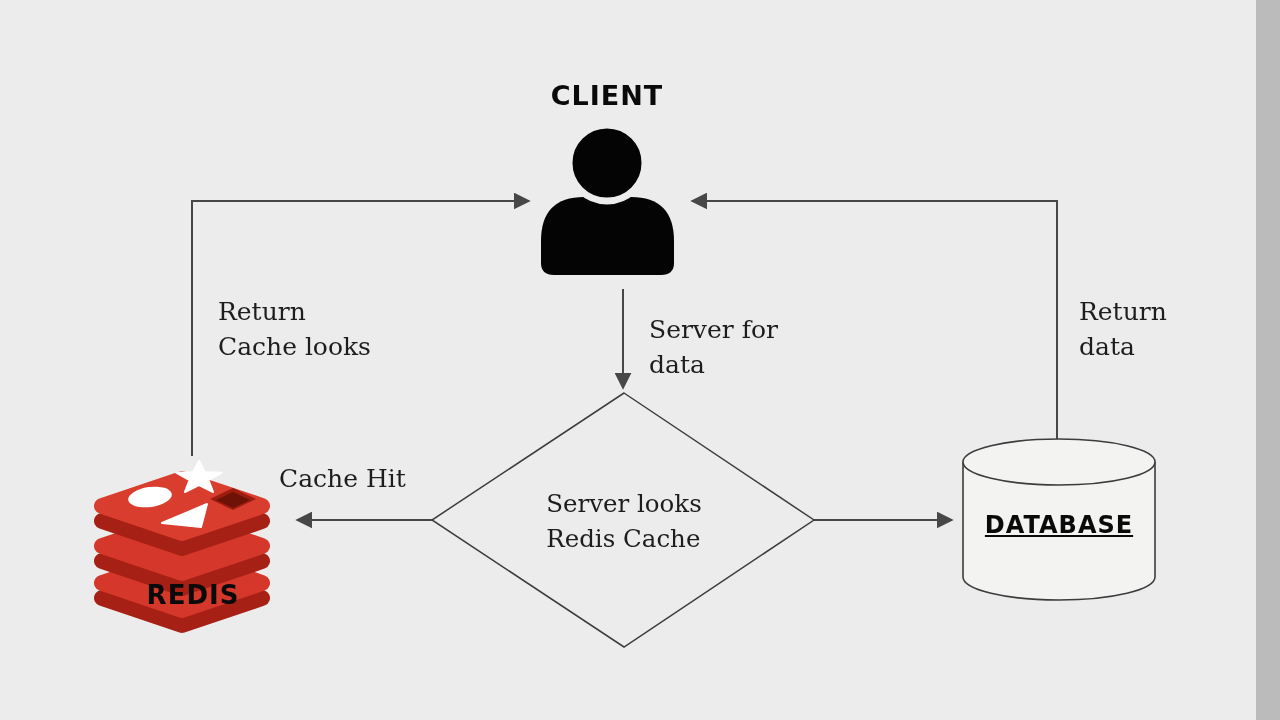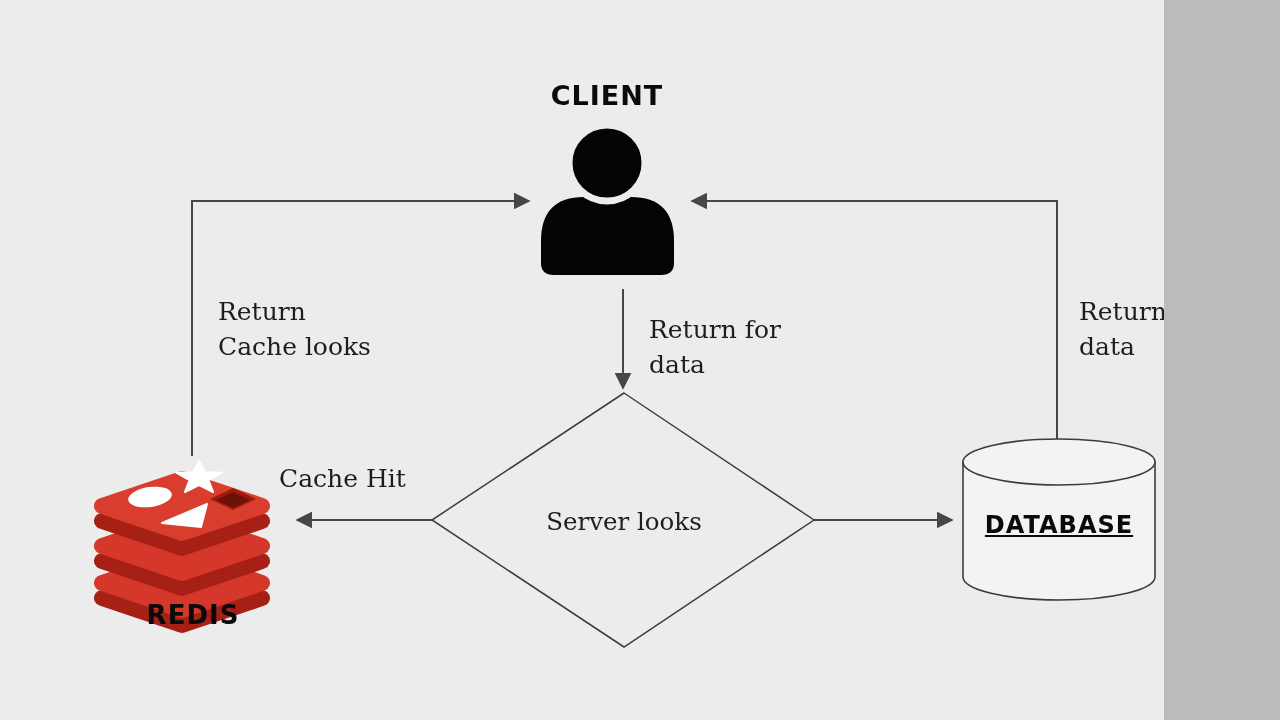--- a/index.html
+++ b/index.html
@@ -4,21 +4,21 @@
 <style>
   :root{
     --bg:#ececec; --line:#474747; --ink:#1d1d1d; --title:#0a0a0a;
     --redis-red:#d5382b; --redis-red-lite:#d93d2e; --redis-dark:#a62016;
     --redis-hole:#9c1d10; --redis-hole-deep:#6e1107; --cyl-fill:#f3f3f2;
     --icon-black:#040404;
   }
   html,body{margin:0;padding:0;}
   body{background:#bbb;}
   .stage{
-    position:relative; width:1164px; height:720px;
+    position:relative; width:1256px; height:720px;
     background:var(--bg); overflow:hidden;
     font-family:"DejaVu Serif","Liberation Serif",serif;
   }
   .diagram-layer{position:absolute;left:0;top:0;width:1280px;height:720px;}
   .label{position:absolute; color:var(--ink); font-size:25px; line-height:35px;}
   .label .ln{white-space:nowrap;}
   .node-title{
     position:absolute; color:var(--title);
     font-family:"DejaVu Sans","Liberation Sans",sans-serif;
     font-weight:900; letter-spacing:1px; white-space:nowrap;
@@ -80,35 +80,36 @@
 
       <path d="M199,460.7 L204.9,472.2 L221.8,472.7 L208.5,480.2 L213.1,492
                L199,485.2 L184.9,492 L189.5,480.2 L176.2,472.7 L193.1,472.2 Z" fill="#ffffff" stroke="#ffffff" stroke-width="2"></path>
       <ellipse cx="150" cy="497" rx="22" ry="10" transform="rotate(-8 150 497)" fill="#ffffff"></ellipse>
       <path d="M162,523 L207,504 L201,527 Z" fill="#ffffff" stroke="#ffffff" stroke-width="2"></path>
     </g>
   </svg>
 
   <div class="node-title centered" style="left:607px; top:80px; font-size:27px;">CLIENT</div>
 
-  <div class="node-title centered" style="left:193px; top:600px; font-size:26px;">REDIS</div>
+  <div class="node-title centered" style="left:193px; top:580px; font-size:26px;">REDIS</div>
 
   <div class="node-title centered" style="left:1059px; top:511px; font-size:24px;text-decoration:underline;">DATABASE</div>
 
   <div class="decision-text">
     <div class="ln">Server looks</div>
+    <div class="ln">Redis Cache</div>
   </div>
 
   <div class="label" style="left:218px; top:294px;">
     <div class="ln">Return</div>
     <div class="ln">Cache looks</div>
   </div>
 
   <div class="label" style="left:649px; top:312px;">
-    <div class="ln">Return for</div>
+    <div class="ln">Server for</div>
     <div class="ln">data</div>
   </div>
 
   <div class="label" style="left:1079px; top:294px;">
     <div class="ln">Return</div>
     <div class="ln">data</div>
   </div>
 
   <div class="label ln" style="left:279px; top:461px;">Cache Hit</div>
 

